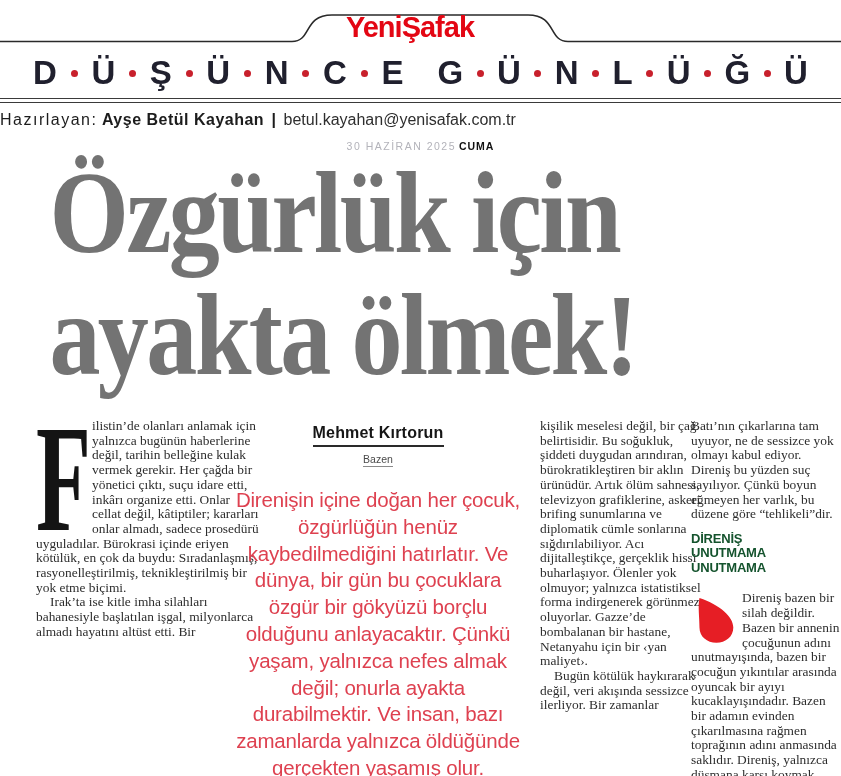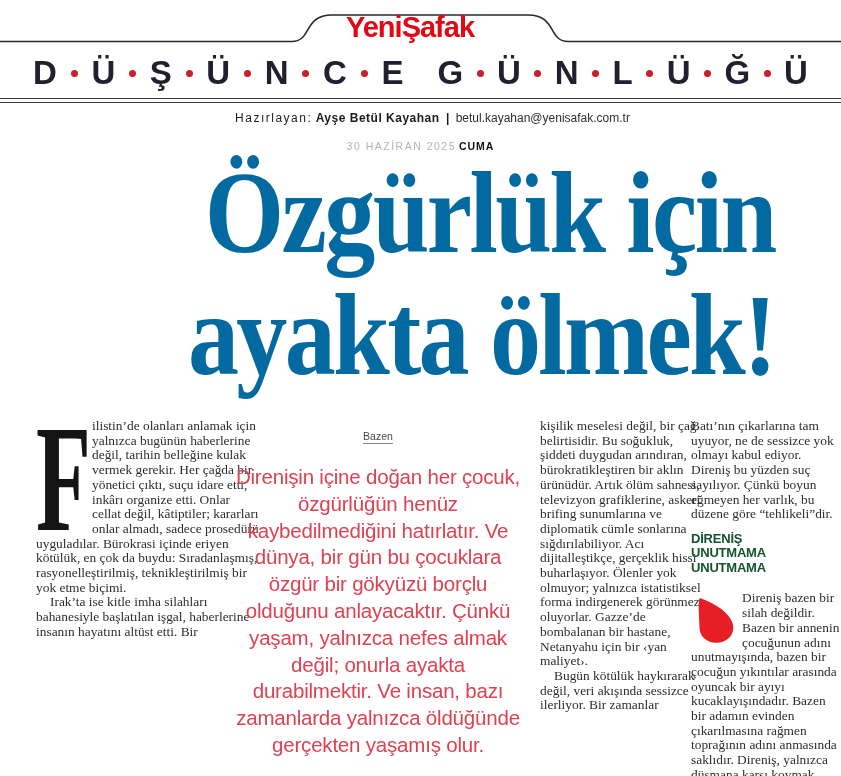--- a/index.html
+++ b/index.html
@@ -25,32 +25,32 @@
   .mh-letter {
     font-size:33px; font-weight:bold; color:#20202e; line-height:1;
     font-family:"Liberation Sans", sans-serif;
   }
   .mh-dot { width:7px; height:7px; border-radius:50%; background:#c8202c; margin-top:2px; }
   .rule-double {
     position:absolute; left:0; right:0; top:98px; height:5px;
     border-top:1px solid #3a3a3a; border-bottom:1px solid #3a3a3a;
   }
   
-  .byline { position:absolute; left:0; right:0; top:111px; text-align:center; font-size:12px; color:#1c1c1c;padding-left:24px; }
+  .byline { position:absolute; left:0; right:0; top:111px; font-size:16px; color:#1c1c1c; }
   .byline .lbl { letter-spacing:1.5px; font-weight:normal; }
   .byline .name { font-weight:bold; letter-spacing:0.5px; }
   .byline .sep { font-weight:bold; padding:0 3px; }
   .byline .mail { color:#2e2e2e; }
   .dateline { position:absolute; left:0; right:0; top:140px; text-align:center; font-size:10.5px; }
   .dateline .d { color:#b3b3ba; letter-spacing:1.5px; }
   .dateline .day { color:#121212; font-weight:bold; letter-spacing:1px; }
   
   .headline {
-    position:absolute; left:0; right:17px; top:152px; text-align:right;
-    font-family:"Liberation Serif", serif; font-weight:bold; color:#0369a1;
+    position:absolute; left:0; right:17px; top:152px; text-align:left;
+    font-family:"Liberation Serif", serif; font-weight:bold; color:#737373;
   }
   .headline-line { font-size:116px; line-height:122px; letter-spacing:-3px;
     transform:scaleX(0.88); transform-origin:50% 50%; white-space:nowrap; }
   
   .bodytext {
     font-family:"Liberation Serif", serif; font-size:13.4px; line-height:14.7px;
     color:#2d2d2d; text-align:left;
   }
   .indent { text-indent:14px; }
   .col1 { position:absolute; left:36px;  top:419px; width:223px; }
@@ -140,24 +140,25 @@
   </div>
 
   <div class="headline">
     <div class="headline-line">Özgürlük için</div>
     <div class="headline-line">ayakta ölmek!</div>
   </div>
 
   <div class="col1 bodytext">
     <span class="dropcap">F</span>
     <p>ilistin’de olanları anlamak için yalnızca bugünün haberlerine değil, tarihin belleğine kulak vermek gerekir. Her çağda bir yönetici çıktı, suçu idare etti, inkârı organize etti. Onlar cellat değil, kâtiptiler; kararları onlar almadı, sadece prosedürü uyguladılar. Bürokrasi içinde eriyen kötülük, en çok da buydu: Sıradanlaşmış, rasyonelleştirilmiş, teknikleştirilmiş bir yok etme biçimi.</p>
-    <p class="indent">Irak’ta ise kitle imha silahları bahanesiyle başlatılan işgal, haberlerine insanın hayatını altüst etti. Bir</p>
+    <p class="indent">Irak’ta ise kitle imha silahları bahanesiyle başlatılan işgal, milyonlarca almadı hayatını altüst etti. Bir</p>
   </div>
 
   <div class="col2">
+    <div><span class="author-name">Mehmet Kırtorun</span></div>
     <div><span class="author-title">Bazen</span></div>
     <div class="pull-quote">Direnişin içine doğan her çocuk, özgürlüğün henüz kaybedilmediğini hatırlatır. Ve dünya, bir gün bu çocuklara özgür bir gökyüzü borçlu olduğunu anlayacaktır. Çünkü yaşam, yalnızca nefes almak değil; onurla ayakta durabilmektir. Ve insan, bazı zamanlarda yalnızca öldüğünde gerçekten yaşamış olur.</div>
   </div>
 
   <div class="col3 bodytext">
     <p>kişilik meselesi değil, bir çağ belirtisidir. Bu soğukluk, şiddeti duygudan arındıran, bürokratikleştiren bir aklın ürünüdür. Artık ölüm sahnesi, televizyon grafiklerine, askeri brifing sunumlarına ve diplomatik cümle sonlarına sığdırılabiliyor. Acı dijitalleştikçe, gerçeklik hissi buharlaşıyor. Ölenler yok olmuyor; yalnızca istatistiksel forma indirgenerek görünmez oluyorlar. Gazze’de bombalanan bir hastane, Netanyahu için bir ‹yan maliyet›.</p>
     <p class="indent">Bugün kötülük haykırarak değil, veri akışında sessizce ilerliyor. Bir zamanlar</p>
   </div>
 
   <div class="col4 bodytext">

